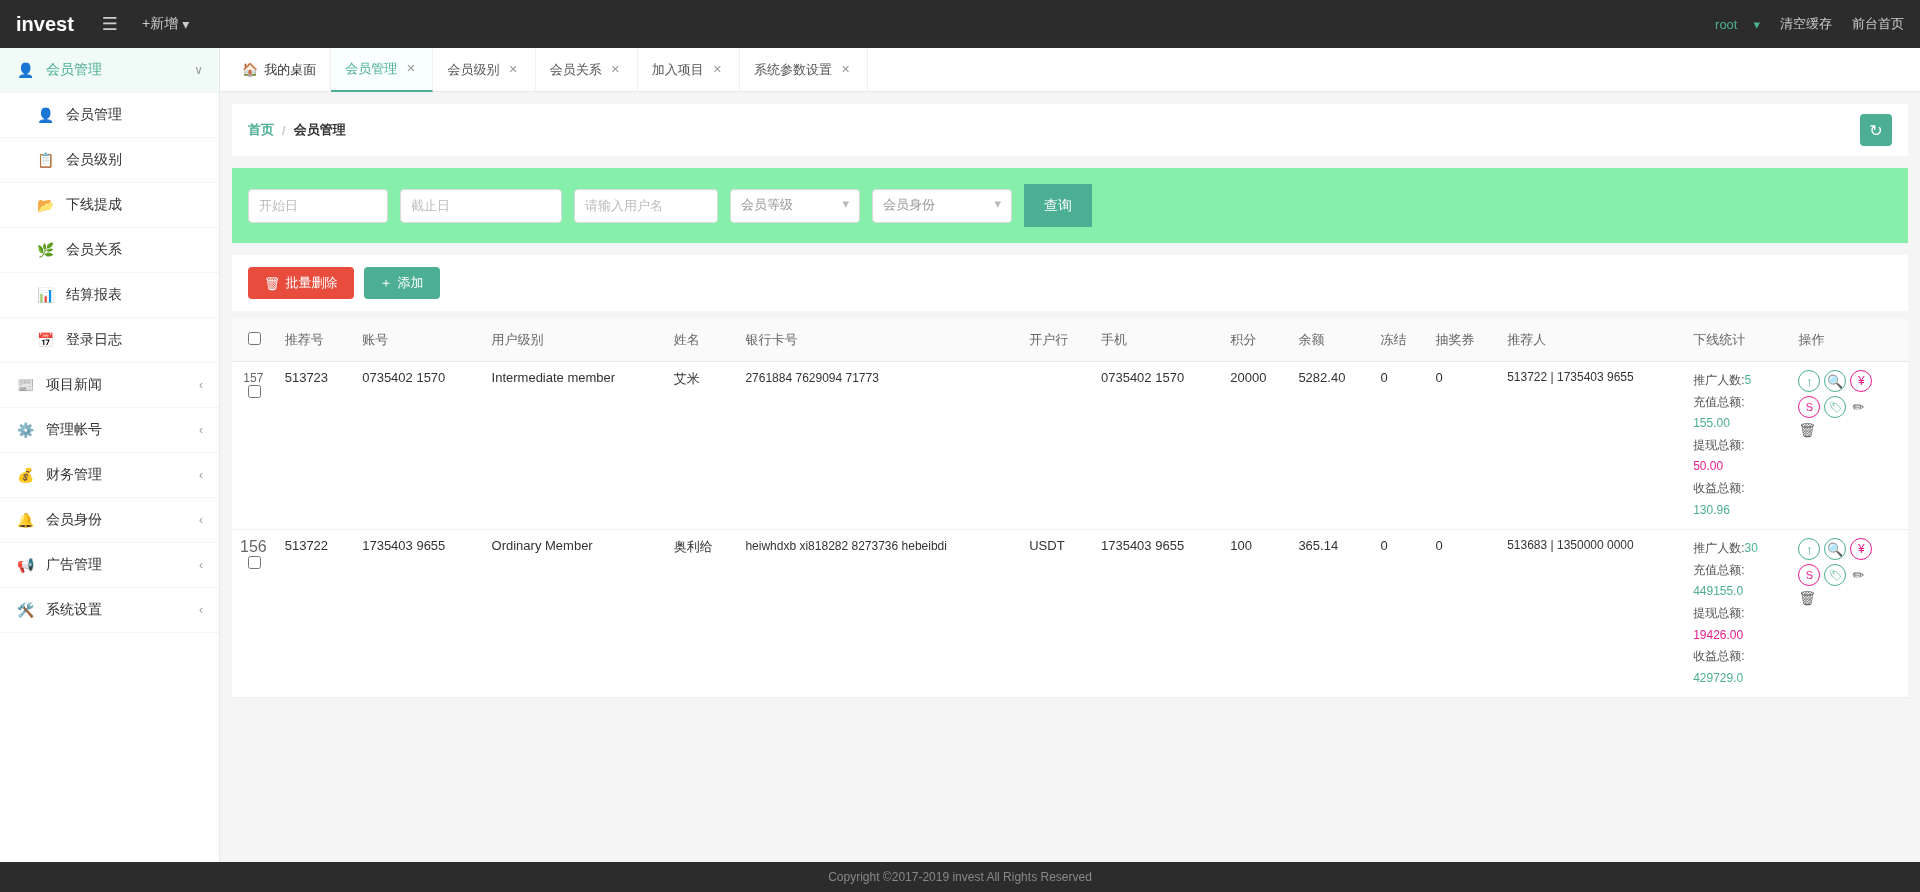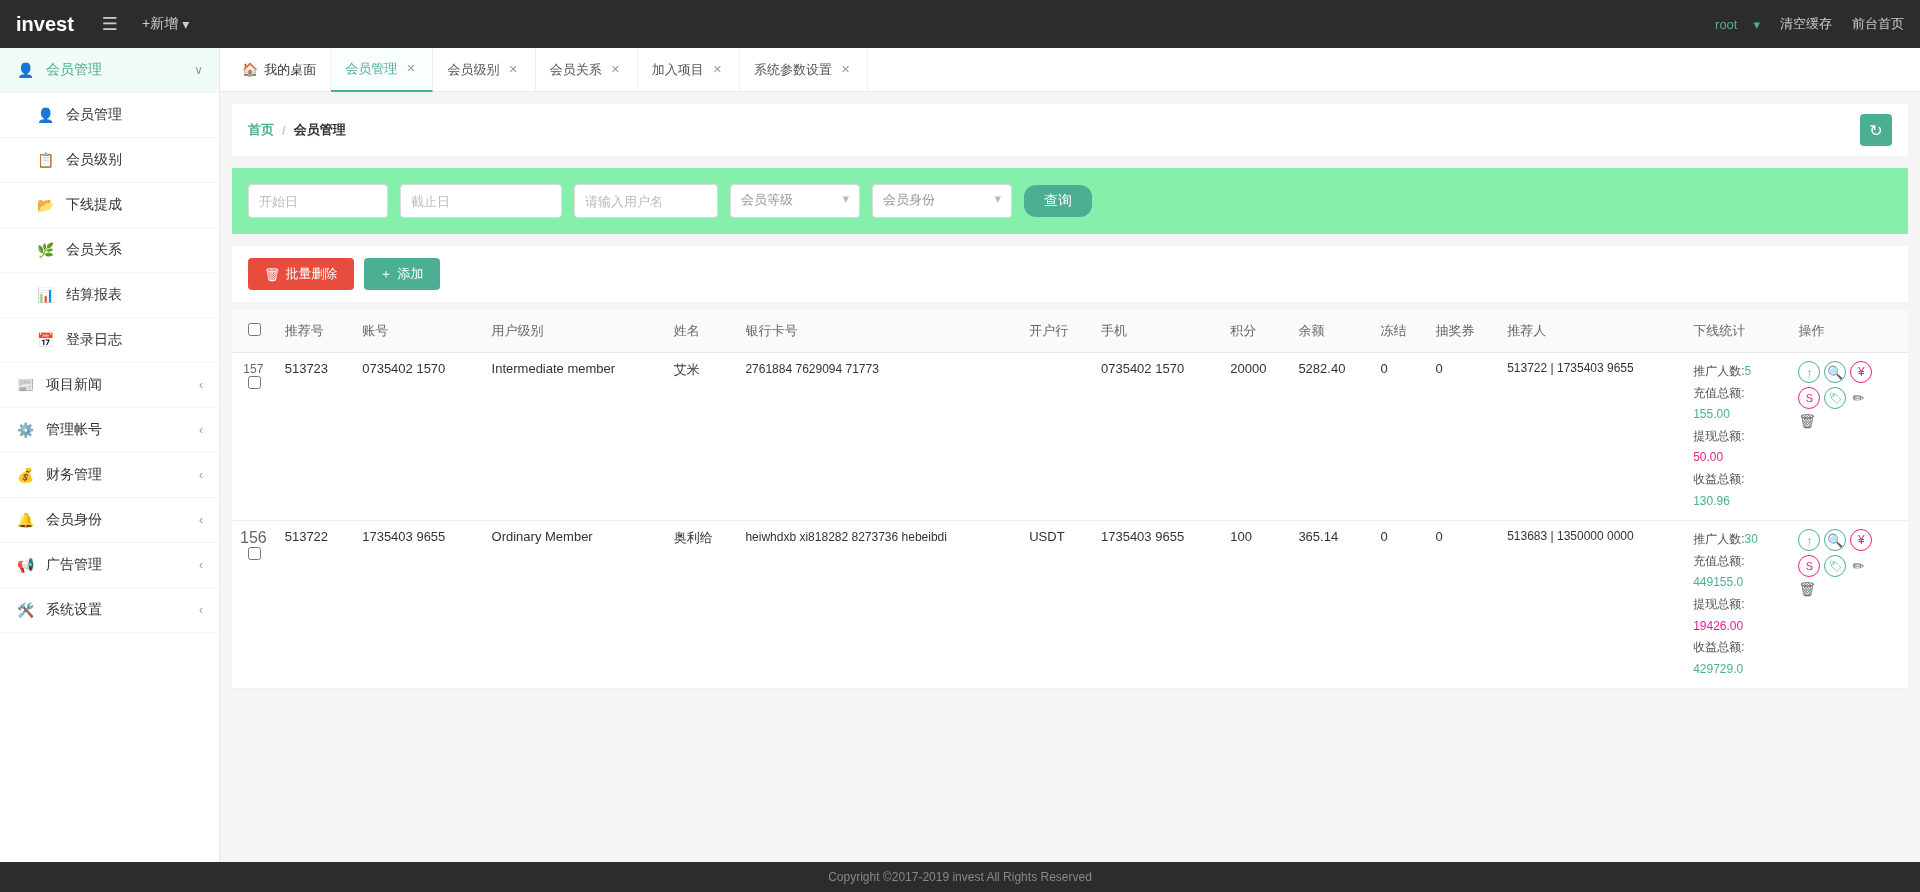--- a/index.html
+++ b/index.html
@@ -47,21 +47,21 @@
     .breadcrumb-sep { color: #ccc; }
     .breadcrumb-current { color: #333; }
     .refresh-btn { background: #4caf93; border: none; color: #fff; width: 32px; height: 32px; border-radius: 4px; cursor: pointer; font-size: 16px; display: flex; align-items: center; justify-content: center; }
 
     
     .filter-bar { background: #86efac; padding: 16px; margin-bottom: 12px; display: flex; align-items: center; gap: 12px; flex-wrap: wrap; }
     .filter-input { border: 1px solid #d9d9d9; border-radius: 4px; padding: 6px 10px; font-size: 13px; color: #333; outline: none; height: 34px; }
     .filter-input::placeholder { color: #bbb; }
     .filter-select { border: 1px solid #d9d9d9; border-radius: 4px; padding: 6px 10px; font-size: 13px; color: #999; outline: none; height: 34px; background: #fff; cursor: pointer; display: flex; align-items: flex-start; gap: 4px; position: relative; min-width: 120px; }
     .filter-select-arrow { color: #bbb; margin-left: auto; }
-    .query-btn { background: #4caf93; border: none; color: #fff; padding: 6px 20px; border-radius: 12px; cursor: pointer; font-size: 14px; height: 32px; }
+    .query-btn { background: #4caf93; border: none; color: #fff; padding: 6px 20px; border-radius: 0; cursor: pointer; font-size: 14px; height: 43px; }
 
     
     .action-bar { background: #fff; padding: 12px 16px; margin-bottom: 8px; display: flex; gap: 10px; }
     .btn-danger { background: #e74c3c; border: none; color: #fff; padding: 7px 16px; border-radius: 4px; cursor: pointer; font-size: 13px; display: flex; align-items: center; gap: 5px; }
     .btn-success { background: #4caf93; border: none; color: #fff; padding: 7px 16px; border-radius: 4px; cursor: pointer; font-size: 13px; display: flex; align-items: center; gap: 5px; }
 
     
     .table-wrapper { background: #fff; overflow-x: auto; }
     table { width: 100%; border-collapse: collapse; font-size: 13px; }
     thead tr { background: #fafafa; border-bottom: 1px solid #e8e8e8; }

